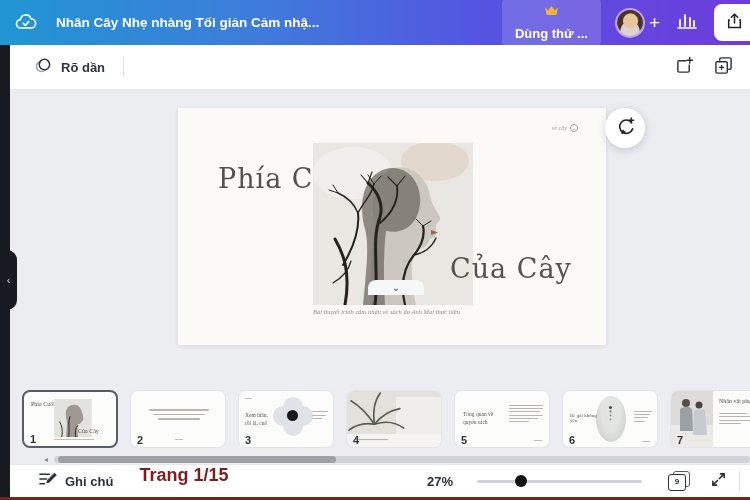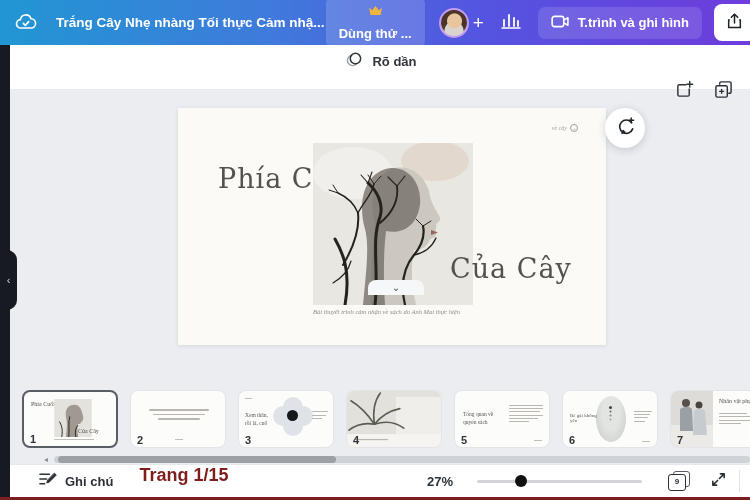--- a/index.html
+++ b/index.html
@@ -28,21 +28,21 @@
   .tb-iconbtn { background:none; border:none; margin-right:16px; cursor:pointer; display:flex; align-items:center; }
   .tb-present { display:flex; align-items:center; gap:8px; background:rgba(255,255,255,.13);
     border:none; border-radius:7px; padding:8px 13px; color:#fff; font-size:13px; font-weight:700;
     margin-right:12px; cursor:pointer; white-space:nowrap; }
   .tb-share { display:flex; align-items:center; gap:8px; background:#fff; border:none;
     border-radius:8px; padding:9px 14px 9px 13px; color:#1d2129; font-size:13.5px; font-weight:700;
     margin-right:-6px; cursor:pointer; white-space:nowrap; }
 
   
   .toolbar { position:absolute; top:45px; left:0; width:750px; height:45px; background:#fff;
-    border-bottom:1px solid #e8eaed; display:flex; align-items:center; padding:0 14px 0 26px; z-index:20;flex-direction:column; }
+    border-bottom:1px solid #e8eaed; display:flex; align-items:center; padding:0 14px 0 26px; z-index:20; }
   .tl-btn { display:flex; align-items:center; gap:8px; background:none; border:none;
     font-size:13px; font-weight:700; color:#30353c; cursor:pointer; padding:6px 8px; border-radius:4px; }
   .tl-divider { width:1px; height:20px; background:#dcdfe3; margin:0 10px; }
   .tl-right { margin-left:auto; display:flex; align-items:center; gap:14px; }
   .tl-iconbtn { background:none; border:none; cursor:pointer; display:flex; padding:3px; }
 
   
   .rail { position:absolute; left:0; top:45px; width:10px; height:452px; background:#171a20; z-index:40; }
   .rail-tab { position:absolute; left:0; top:205px; width:17px; height:60px; background:#171a20;
     border-radius:0 10px 10px 0; cursor:pointer; display:flex; align-items:center; justify-content:center; }
@@ -152,21 +152,21 @@
 
 <div class="app">
 
   <header class="topbar">
     <span class="tb-cloud">
       <svg viewBox="0 0 24 24" width="24" height="24" fill="none" stroke="#fff" stroke-width="1.6">
         <path d="M7 17a4.2 4.2 0 0 1-.6-8.4 5.4 5.4 0 0 1 10.5-.9A4 4 0 0 1 17 17z"></path>
         <path d="M9.3 12.4l2 2 3.4-3.8" stroke-linecap="round" stroke-linejoin="round"></path>
       </svg>
     </span>
-    <span class="tb-title">Trắng Cây Nhẹ nhàng Tối thực Cảm nhậ...</span>
+    <span class="tb-title">Nhân Cây Nhẹ nhàng Tối giản Cảm nhậ...</span>
     <span class="tb-spacer"></span>
     <button class="tb-try">
       <span>
         <svg viewBox="0 0 16 12" width="15" height="11">
             <path d="M1 3l3.4 2.6L8 1l3.6 4.6L15 3l-1.6 8H2.6z" fill="#f2b53a"></path>
           </svg>
       </span>
       <span>Dùng thử ...</span>
     </button>
     <span class="tb-avatar"></span>
@@ -174,29 +174,20 @@
     <button class="tb-iconbtn">
       <span>
         <svg viewBox="0 0 22 18" width="22" height="18" stroke="#fff" stroke-width="1.8" stroke-linecap="round">
           <path d="M4 14V8"></path>
             <path d="M9 14V3"></path>
             <path d="M14 14V6"></path>
             <path d="M18 14V9"></path>
             <path d="M2 16h18" stroke-width="1.4"></path>
         </svg>
       </span>
-    </button>
-    <button class="tb-present">
-      <span>
-        <svg viewBox="0 0 20 14" width="19" height="13" fill="none" stroke="#fff" stroke-width="1.7">
-          <rect x="1" y="1.5" width="12.5" height="11" rx="2.5"></rect>
-          <path d="M13.5 8.5l4.5 2.5V3l-4.5 2.5" stroke-linejoin="round"></path>
-        </svg>
-      </span>
-      <span>T.trình và ghi hình</span>
     </button>
     <button class="tb-share">
       <span>
         <svg viewBox="0 0 16 17" width="15" height="16" fill="none" stroke="#1d2129" stroke-width="1.6">
           <path d="M8 1.5v9" stroke-linecap="round"></path>
           <path d="M4.6 4.6L8 1.2l3.4 3.4" stroke-linecap="round" stroke-linejoin="round"></path>
           <path d="M3 7.5H1.8v8h12.4v-8H13"></path>
         </svg>
       </span>
 

